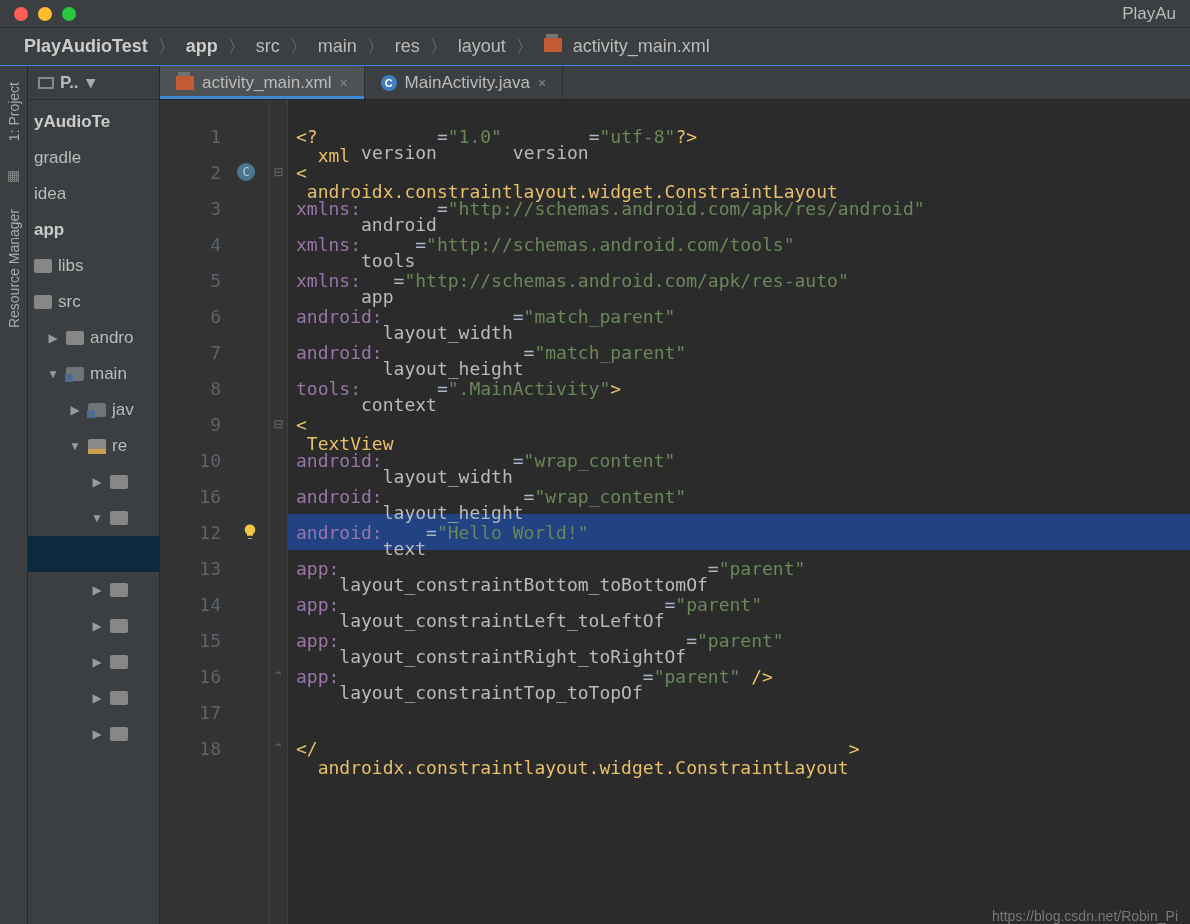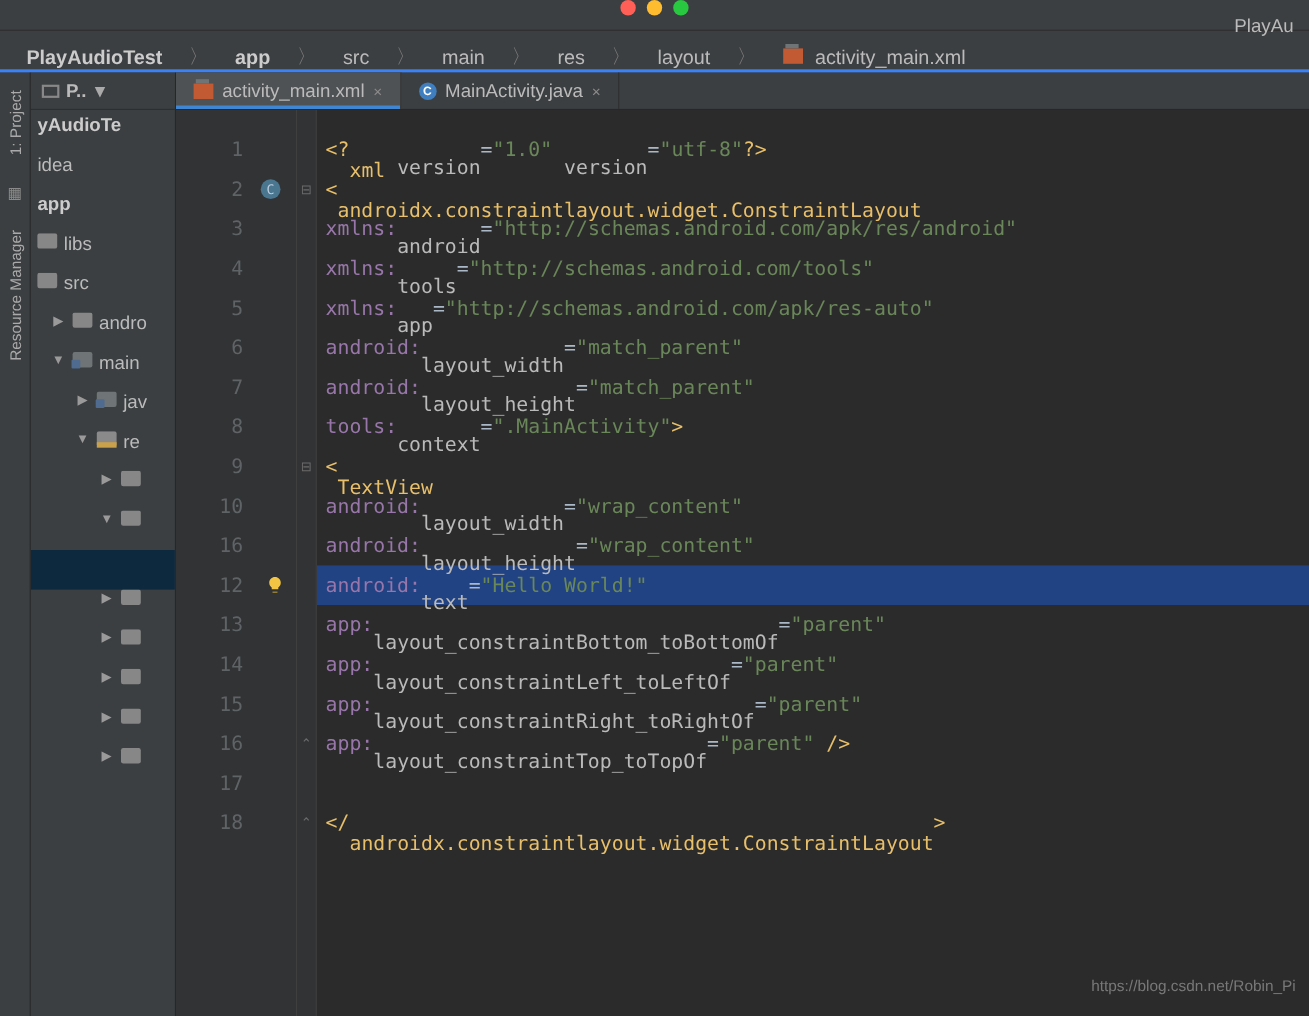--- a/index.html
+++ b/index.html
@@ -14,40 +14,39 @@
 }
 
 
 .titlebar {
   height:28px;
   background:#3c3f41;
   display:flex;
   align-items:center;
   padding:0 14px;
   border-bottom:1px solid #2b2b2b;
-  flex-direction:column;
 }
 .trafficlights { display:flex; gap:10px; }
 .light { width:14px; height:14px; border-radius:50%; }
 .red { background:#ff5f57; }
 .yellow { background:#febc2e; }
 .green { background:#28c840; }
 .winTitle { margin-left:auto; color:#bbbbbb; font-size:17px; }
 
 
 .breadcrumb {
   height:38px;
   background:#3c3f41;
   display:flex;
-  align-items:flex-end;
+  align-items:center;
   padding:0 18px;
-  gap:16px;
+  gap:2px;
   font-size:18px;
   color:#bbbbbb;
-  border-bottom:3px solid #3b82f6;
+  border-bottom:1px solid #3b82f6;
 }
 .crumb { padding:0 6px; }
 .crumb.bold { font-weight:700; color:#cccccc; }
 .chev { color:#7a7a7a; padding:0 2px; }
 .crumb .xmlicon { margin-right:6px; }
 
 
 .body {
   display:flex;
   height:calc(100% - 66px);
@@ -86,21 +85,21 @@
   height:34px;
   display:flex; align-items:center;
   padding-left:10px; gap:6px;
   font-weight:600;
   background:#3c3f41;
   border-bottom:1px solid #2e2e2e;
 }
 .projhdr .mini { width:16px; height:12px; border:2px solid #888; display:inline-block; }
 .tree { padding-top:4px; }
 .treeitem {
-  display:flex; 
+  display:flex; align-items:center;
   height:36px;
   gap:6px; padding-left:6px;
   white-space:nowrap;
   overflow:hidden;
 }
 .treeitem.l1{ padding-left:6px; }
 .treeitem.l2{ padding-left:18px; }
 .treeitem.l3{ padding-left:40px; }
 .treeitem.l4{ padding-left:62px; }
 .treeitem.l5{ padding-left:86px; }
@@ -149,21 +148,21 @@
 .cline.selected { background:#214283; }
 .t-tag{ color:#e8bf6a;margin-top:39px; }
 .t-attrns{ color:#9876aa; }
 .t-attr{ color:#bababa;margin-top:32px; }
 .t-eq{ color:#a9b7c6; }
 .t-str{ color:#6a8759; }
 .t-pi{ color:#e8bf6a; }
 .t-delim{ color:#e8bf6a; }
 
 .watermark {
-  position:absolute; right:12px; bottom:20px; color:#787878; font-size:14px;
+  position:absolute; right:12px; bottom:0; color:#787878; font-size:14px;
 }
 </style>
 </head>
 <body>
 
 <div class="titlebar">
   <div class="trafficlights">
     <div class="light red"></div>
     <div class="light yellow"></div>
     <div class="light green"></div>
@@ -200,20 +199,23 @@
 
   <div class="projectpanel">
     <div class="projhdr">
       <span class="mini"></span>
       <span>P..</span>
       <span style="margin-left:2px;color:#aaa;">▾</span>
     </div>
     <div class="tree">
       <div class="treeitem l1 bold">
           <span class="lbl">yAudioTe</span>
+        </div>
+      <div class="treeitem l1">
+          <span class="lbl">gradle</span>
         </div>
       <div class="treeitem l1">
           <span class="lbl">idea</span>
         </div>
       <div class="treeitem l1 bold">
           <span class="lbl">app</span>
         </div>
       <div class="treeitem l1">
           <span class="foldericon"></span>
           <span class="lbl">libs</span>

